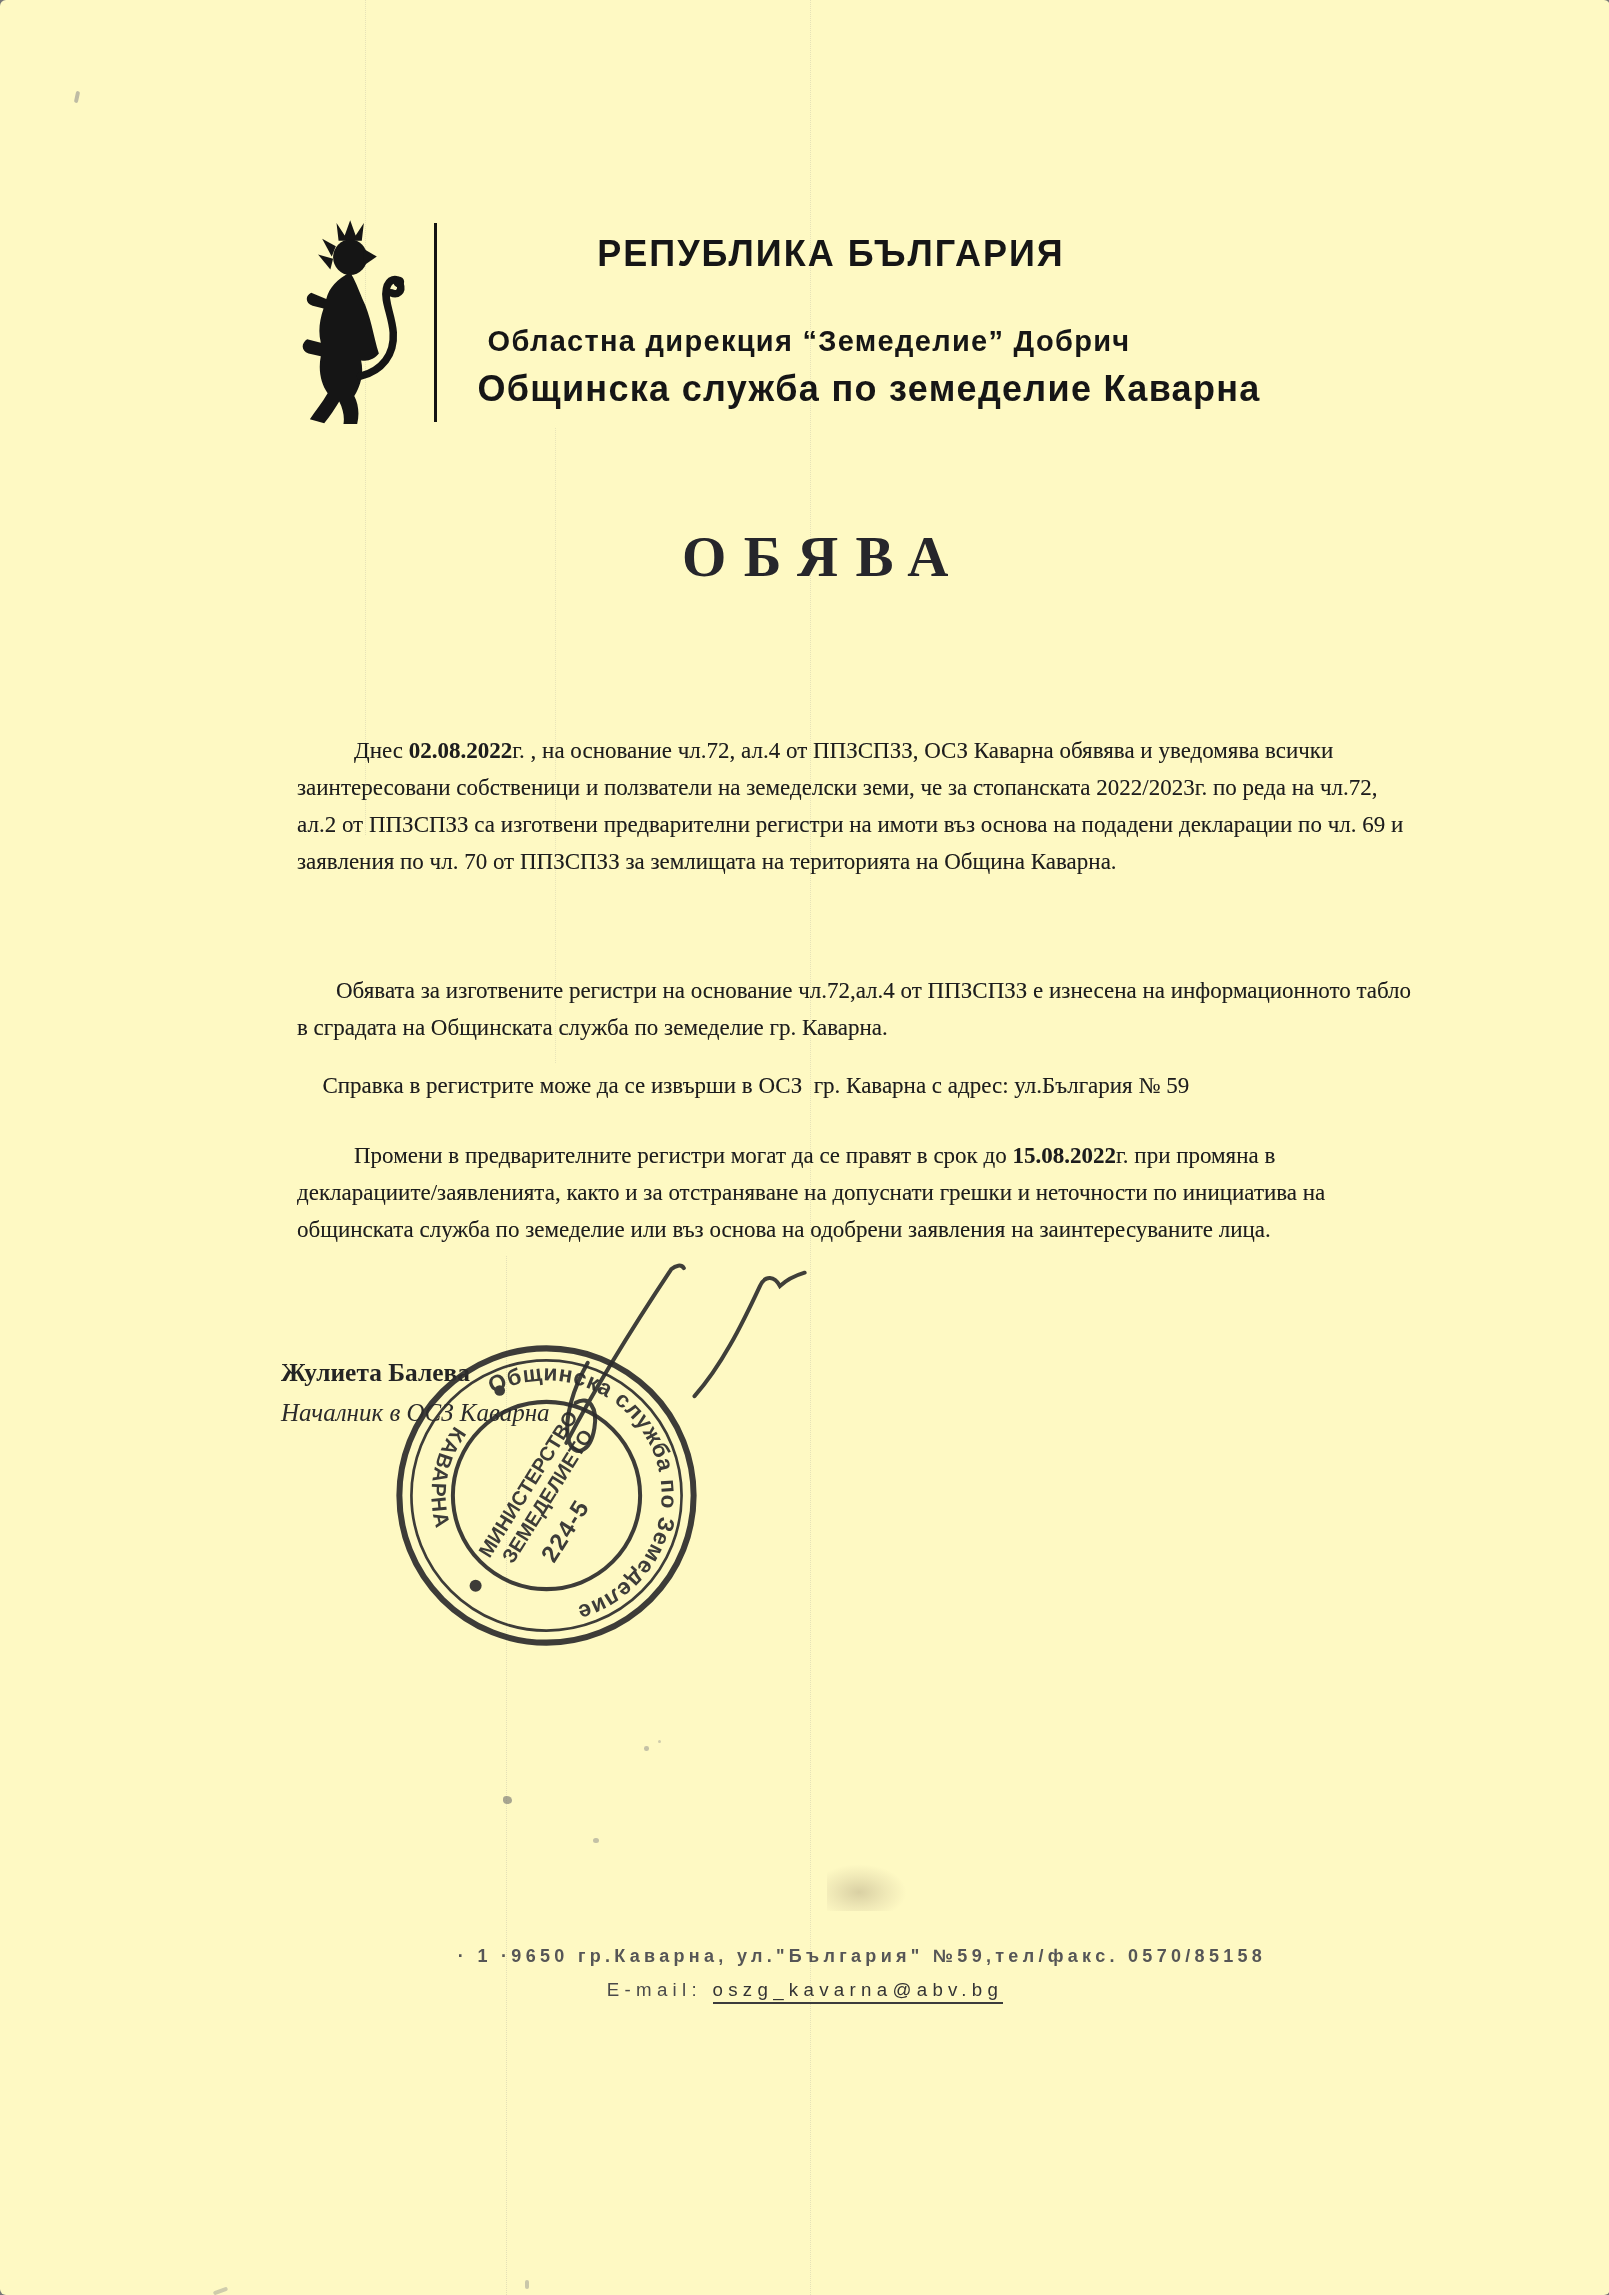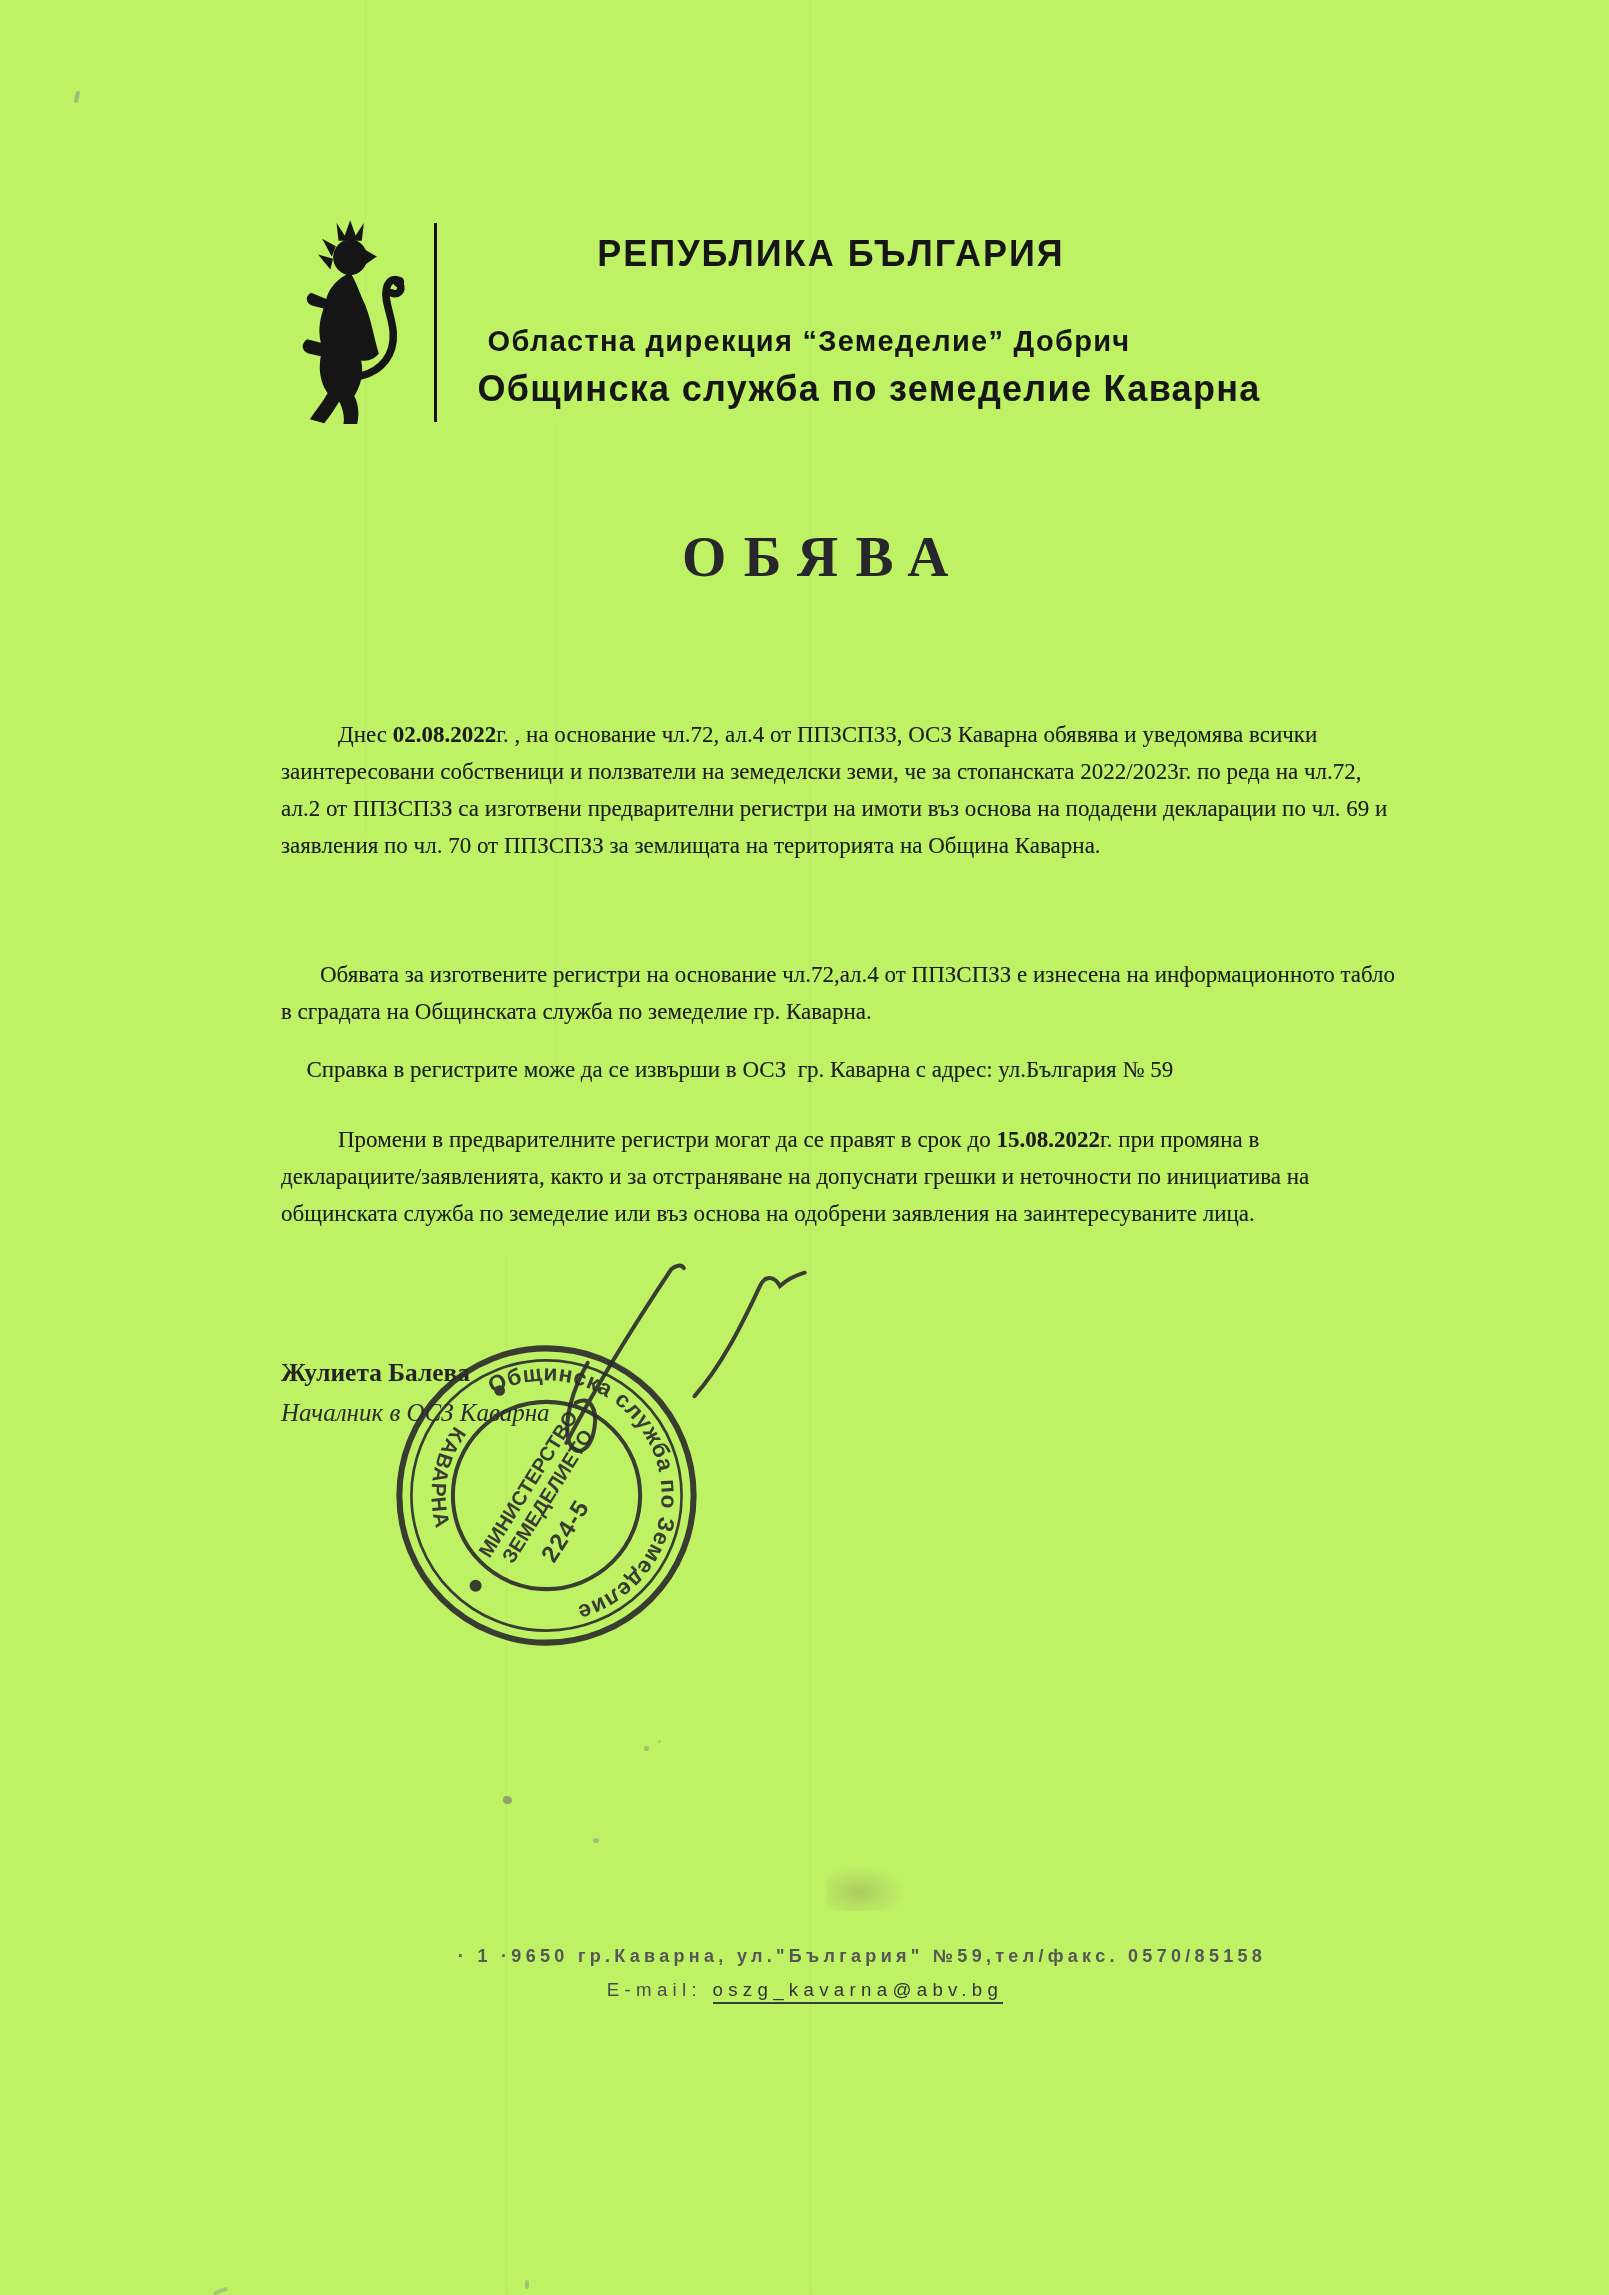--- a/index.html
+++ b/index.html
@@ -1,19 +1,19 @@
 <!DOCTYPE html>
 <html style="font-size:10.7px"><head>
 <meta charset="utf-8">
 <style>
   html,body{margin:0;padding:0;background:#777;}
   .page{
     position:relative; width:1610px; height:2295px;
-    background:#bef264; overflow:hidden;
-    font-family:"Liberation Serif", serif; color:#1e1e1e;
+    background:#fef9c3; overflow:hidden;
+    font-family:"Liberation Serif", serif; color:#1e1e1e;border-radius:6px;
   }
   
   .fold{position:absolute; width:0; border-left:1.3px dotted rgba(158,158,150,.45);}
   .fold.f1{left:365px; top:0; height:835px; opacity:.55;}
   .fold.f2{left:555px; top:428px; height:635px; opacity:.5;}
   .fold.f3{left:506px; top:1256px; height:1039px; opacity:.6;}
   .fold.f4{left:810px; top:0; height:2295px; opacity:.55;}
 
   
   .emblem{position:absolute; left:281px; top:219px; width:137px; height:205px;}
@@ -27,21 +27,21 @@
   .lh4{left:869px; top:368px; font-size:36px; letter-spacing:1.3px;}
 
   .doc-title{
     position:absolute; left:0; top:524px; width:1590px; text-align:center;
     font-size:57px; font-weight:700; letter-spacing:17.4px; padding-left:13px;
     color:#26262b;
     margin-left:16px;
   }
 
   .body-copy p{
-    position:absolute; left:281px; width:1123px; margin:0;
+    position:absolute; left:281px; width:1123px; margin:16px;
     font-size:23px; line-height:37px; white-space:pre-wrap;
     color:#1d1d1d; text-shadow:0 0 0.4px rgba(40,40,40,.35);
   }
   .p1{top:716px; text-indent:57px;}
   .p2{top:956px; text-indent:39px;}
   .p3{top:1051px; text-indent:25.4px;}
   .p4{top:1121px; text-indent:57px;}
   .body-copy b{font-weight:700;}
 
   .sig-name{position:absolute; left:281px; top:1358px; font-size:25.4px; font-weight:700; color:#242424; z-index:1;}

